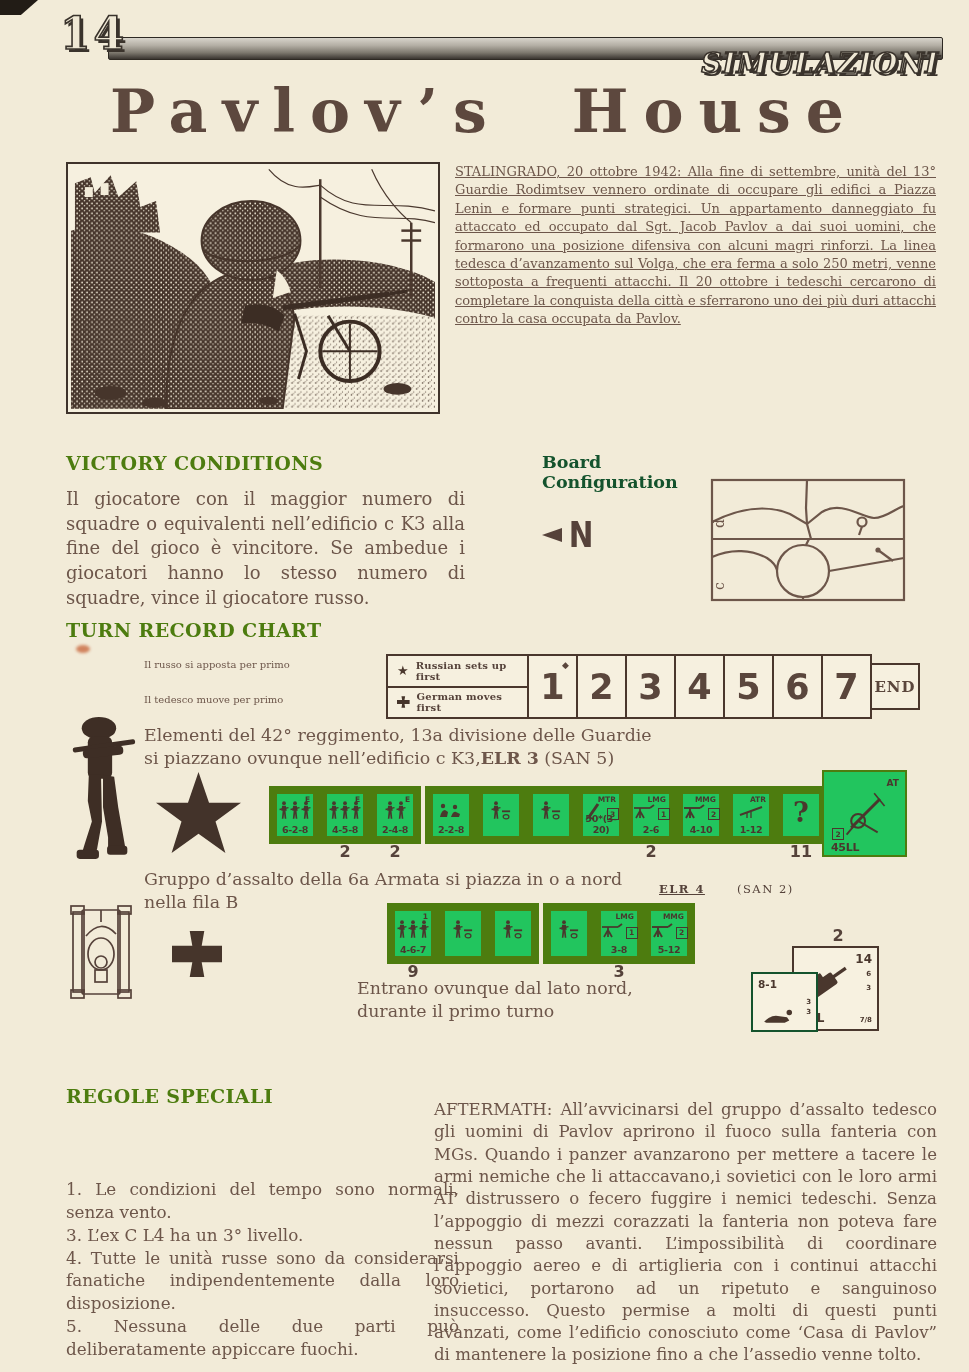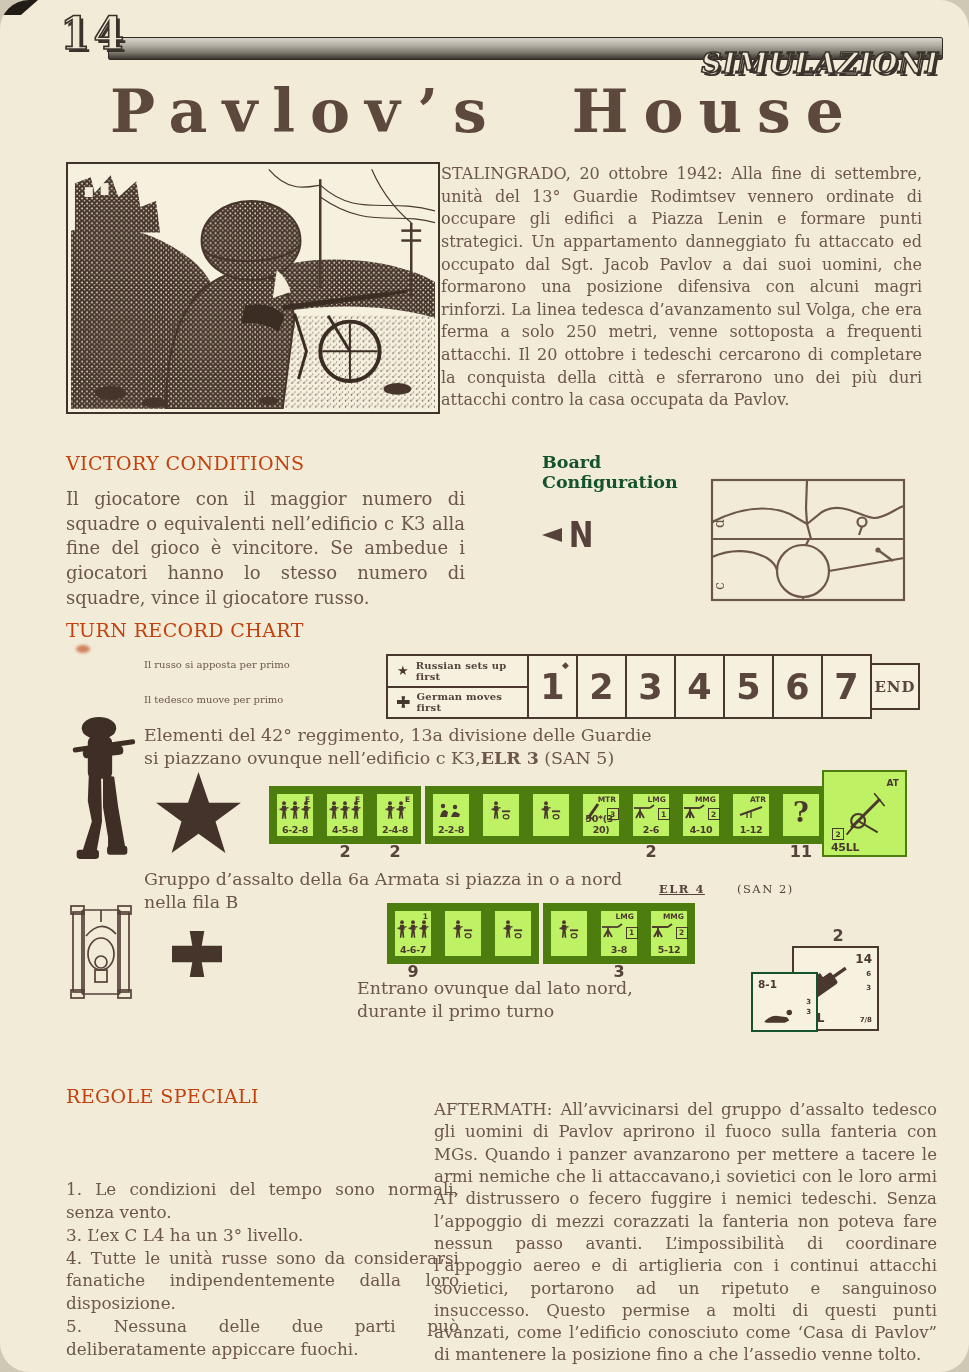--- a/index.html
+++ b/index.html
@@ -1,17 +1,17 @@
 <!DOCTYPE html>
 <html><head>
 <meta charset="utf-8">
 <style>
   html,body{margin:0;padding:0;background:#cfc8b4;}
   .page{position:relative;width:969px;height:1372px;background:#f2ebd8;overflow:hidden;
-        font-family:"DejaVu Serif", serif;color:#6d564a;border-radius:29px;}
+        font-family:"DejaVu Serif", serif;color:#6d564a;}
   .abs{position:absolute;}
   
   .corner{left:0;top:0;width:38px;height:15px;background:#221c16;
           clip-path:polygon(0 0,100% 0,55% 100%,0 100%);}
   .smudge{left:76px;top:645px;width:14px;height:8px;background:#c9693f;border-radius:50%;
           filter:blur(1.5px);opacity:.8;}
   
   .hbar{left:108px;top:37px;width:833px;height:21px;border:1px solid #2e2923;border-radius:2px;
         background:linear-gradient(180deg,#d8d4cb 0%,#b4afa5 35%,#7d786e 70%,#3a3530 100%);}
   .outline{color:#efe8d5;-webkit-text-stroke:1.6px #3a332c;font-weight:bold;}
@@ -19,22 +19,22 @@
   .magazine{right:30px;top:20px;font-size:28px;font-style:italic;letter-spacing:1px;
             text-shadow:2.5px 2.5px 0 #3a332c;margin-top:27px;}
   .title{left:0;right:0;top:76px;margin:0;text-align:center;font-weight:600;color:#5d4albtr;
          color:#5d483e;font-size:60px;letter-spacing:15px;word-spacing:34px;}
   
   .photo{left:66px;top:162px;width:374px;height:252px;border:2px solid #3f332b;
          background:#f6f0df;box-sizing:border-box;padding:3px;}
   .photo svg{width:100%;height:100%;display:block;}
   
   .para{margin:0;text-align:justify;}
-  .intro{left:441px;top:163px;width:481px;font-size:16px;line-height:1.415;}
-  .h{font-weight:normal;color:#c2410c;font-size:19px;letter-spacing:.4px;}
+  .intro{left:455px;top:163px;width:481px;font-size:13px;line-height:1.415;text-decoration:underline;}
+  .h{font-weight:bold;color:#4d7c0f;font-size:19px;letter-spacing:.4px;}
   .vc-h{left:66px;top:452px;}
   .vc-body{left:66px;top:487px;width:399px;font-size:18px;line-height:1.37;}
   .board-label{left:542px;top:452px;font-weight:bold;font-size:17.5px;line-height:1.15;color:#14532d;}
   .north{left:540px;top:514px;display:flex;align-items:center;gap:2px;}
   .nletter{font-family:"DejaVu Sans",sans-serif;font-weight:bold;font-size:36px;color:#56423a;
            transform:scaleX(.82);}
   .map{left:710px;top:478px;}
   .trc-h{left:66px;top:619px;}
   .note{font-size:10px;}
   .n1{left:144px;top:659px;} .n2{left:144px;top:694px;}
@@ -58,21 +58,21 @@
   .elr-inline{font-weight:bold;}
   .de-setup{left:144px;top:868px;width:520px;}
   .elr4{left:659px;top:882px;font-size:11.5px;font-weight:bold;letter-spacing:1.5px;
         text-decoration:underline;color:#55423a;}
   .san2{left:737px;top:882px;font-size:11.5px;letter-spacing:1.5px;color:#55423a;}
   .entry{left:357px;top:977px;font-size:17.4px;line-height:1.35;}
   
   .crow{display:flex;}
   .ru-row{left:271px;top:786px;} .de-row{left:389px;top:903px;}
   .ctr{position:relative;width:52px;height:58px;margin-left:-2px;border:8px solid #4d7c0f;
-       box-sizing:border-box;background:#bef264;display:flex;align-items:center;justify-content:center;
+       box-sizing:border-box;background:#22c55e;display:flex;align-items:center;justify-content:center;
        color:#4a372d;}
   .de-row .ctr{height:61px;}
   .gap{margin-left:4px;}
   .sup{position:absolute;top:1px;right:3px;font:bold 7.5px "DejaVu Sans",sans-serif;}
   .val{position:absolute;bottom:1px;left:0;right:0;text-align:center;
        font:bold 9.5px "DejaVu Sans",sans-serif;letter-spacing:-.3px;}
   .count{position:absolute;bottom:-25px;left:0;right:0;text-align:center;
          font:bold 16px "DejaVu Sans",sans-serif;color:#55423a;}
   .figs{display:flex;align-items:flex-end;gap:1px;margin-bottom:8px;}
   .wbox{border:1px solid #4a372d;width:10px;height:10px;font:bold 7.5px "DejaVu Sans",sans-serif;

